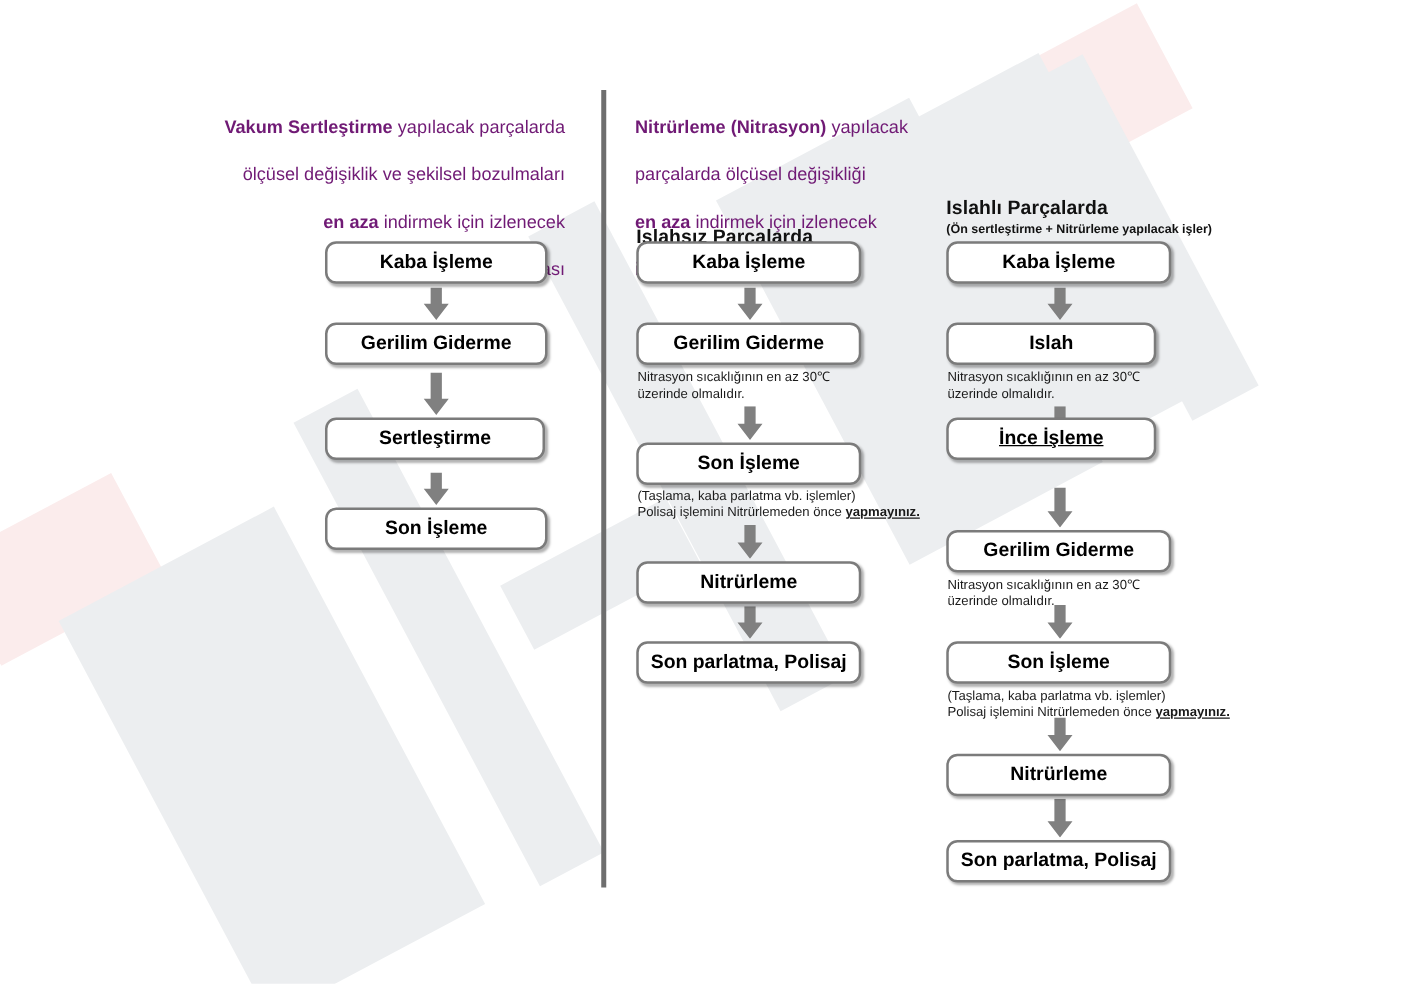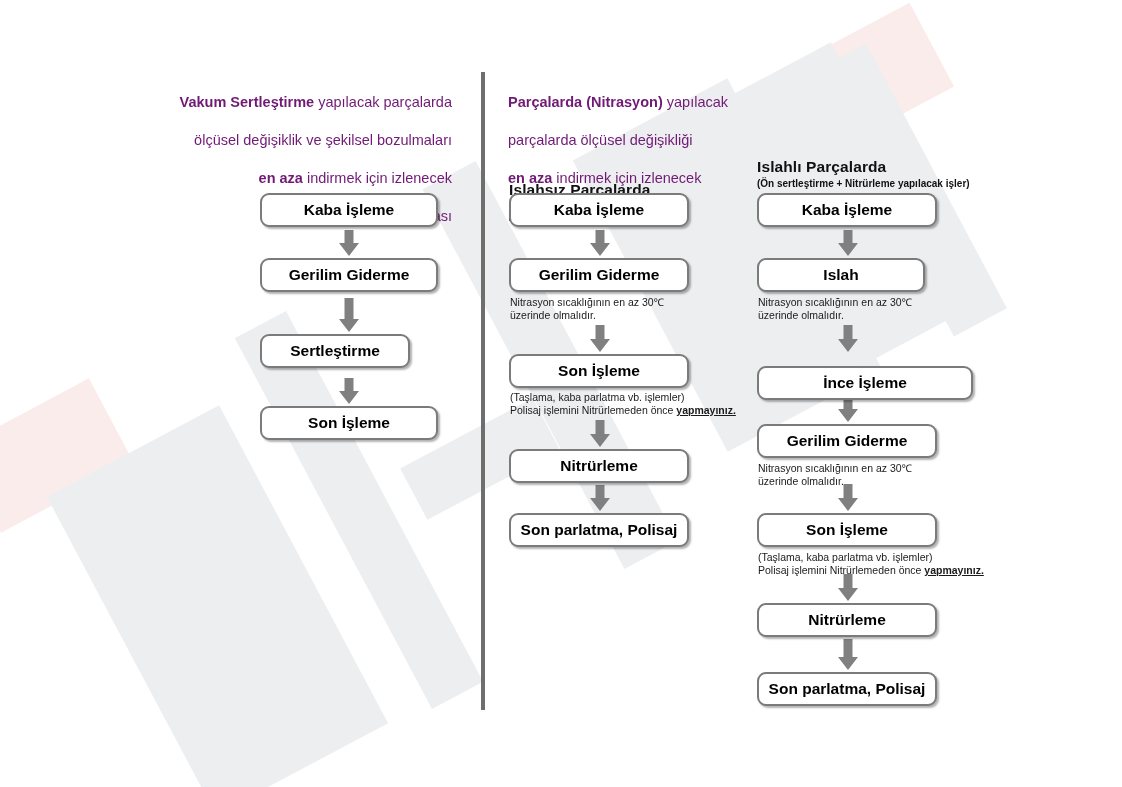--- a/index.html
+++ b/index.html
@@ -135,21 +135,21 @@
 <div id="divider"></div>
 
 <div class="intro" id="intro-left">
   <span style="font-weight:bold">Vakum Sertleştirme</span><span> yapılacak parçalarda</span><br>
   <span>ölçüsel değişiklik ve şekilsel bozulmaları</span><br>
   <span style="font-weight:bold">en aza</span><span> indirmek için izlenecek</span><br>
   <span>işlem sırası</span>
 </div>
 
 <div class="intro" id="intro-right">
-  <span style="font-weight:bold">Parçalarda (Nitrasyon)</span><span> yapılacak</span><br>
+  <span style="font-weight:bold">Nitrürleme (Nitrasyon)</span><span> yapılacak</span><br>
   <span>parçalarda ölçüsel değişikliği</span><br>
   <span style="font-weight:bold">en aza</span><span> indirmek için izlenecek</span><br>
   <span>işlem sırası</span>
 </div>
 
 <div class="col-title" id="title-mid">Islahsız Parçalarda</div>
 <div class="col-title" id="title-right">Islahlı Parçalarda</div>
 <div id="subtitle-right">(Ön sertleştirme + Nitrürleme yapılacak işler)</div>
 
 <div id="flow-layer">
@@ -167,21 +167,21 @@
       <svg width="24" height="26" viewBox="0 0 24 26">
         <polygon points="7.5,0 16.5,0 16.5,13 22,13 12,26 2,13 7.5,13" fill="#808080"></polygon>
       </svg>
     </div>
     <div class="flow-box" style="left: 260px; top: 193px; width: 178px;">
       <span>Kaba İşleme</span>
     </div>
     <div class="flow-box" style="left: 260px; top: 258px; width: 178px;">
       <span>Gerilim Giderme</span>
     </div>
-    <div class="flow-box" style="left: 260px; top: 334px; width: 150px;">
+    <div class="flow-box" style="left: 260px; top: 334px; width: 176px;">
       <span>Sertleştirme</span>
     </div>
     <div class="flow-box" style="left: 260px; top: 406px; width: 178px;">
       <span>Son İşleme</span>
     </div>
     <div class="arrow" style="left: 588px; top: 230px; height: 26px;">
       <svg width="24" height="26" viewBox="0 0 24 26">
         <polygon points="7.5,0 16.5,0 16.5,13 22,13 12,26 2,13 7.5,13" fill="#808080"></polygon>
       </svg>
     </div>
@@ -246,21 +246,21 @@
       <svg width="24" height="31" viewBox="0 0 24 31">
         <polygon points="7.5,0 16.5,0 16.5,18 22,18 12,31 2,18 7.5,18" fill="#808080"></polygon>
       </svg>
     </div>
     <div class="flow-box" style="left: 757px; top: 193px; width: 180px;">
       <span>Kaba İşleme</span>
     </div>
     <div class="flow-box" style="left: 757px; top: 258px; width: 168px;">
       <span>Islah</span>
     </div>
-    <div class="flow-box" style="left: 757px; top: 366px; width: 216px;">
+    <div class="flow-box" style="left: 757px; top: 334px; width: 168px; text-decoration: underline;">
       <span>İnce İşleme</span>
     </div>
     <div class="flow-box" style="left: 757px; top: 424px; width: 180px;">
       <span>Gerilim Giderme</span>
     </div>
     <div class="flow-box" style="left: 757px; top: 513px; width: 180px;">
       <span>Son İşleme</span>
     </div>
     <div class="flow-box" style="left: 757px; top: 603px; width: 180px;">
       <span>Nitrürleme</span>

